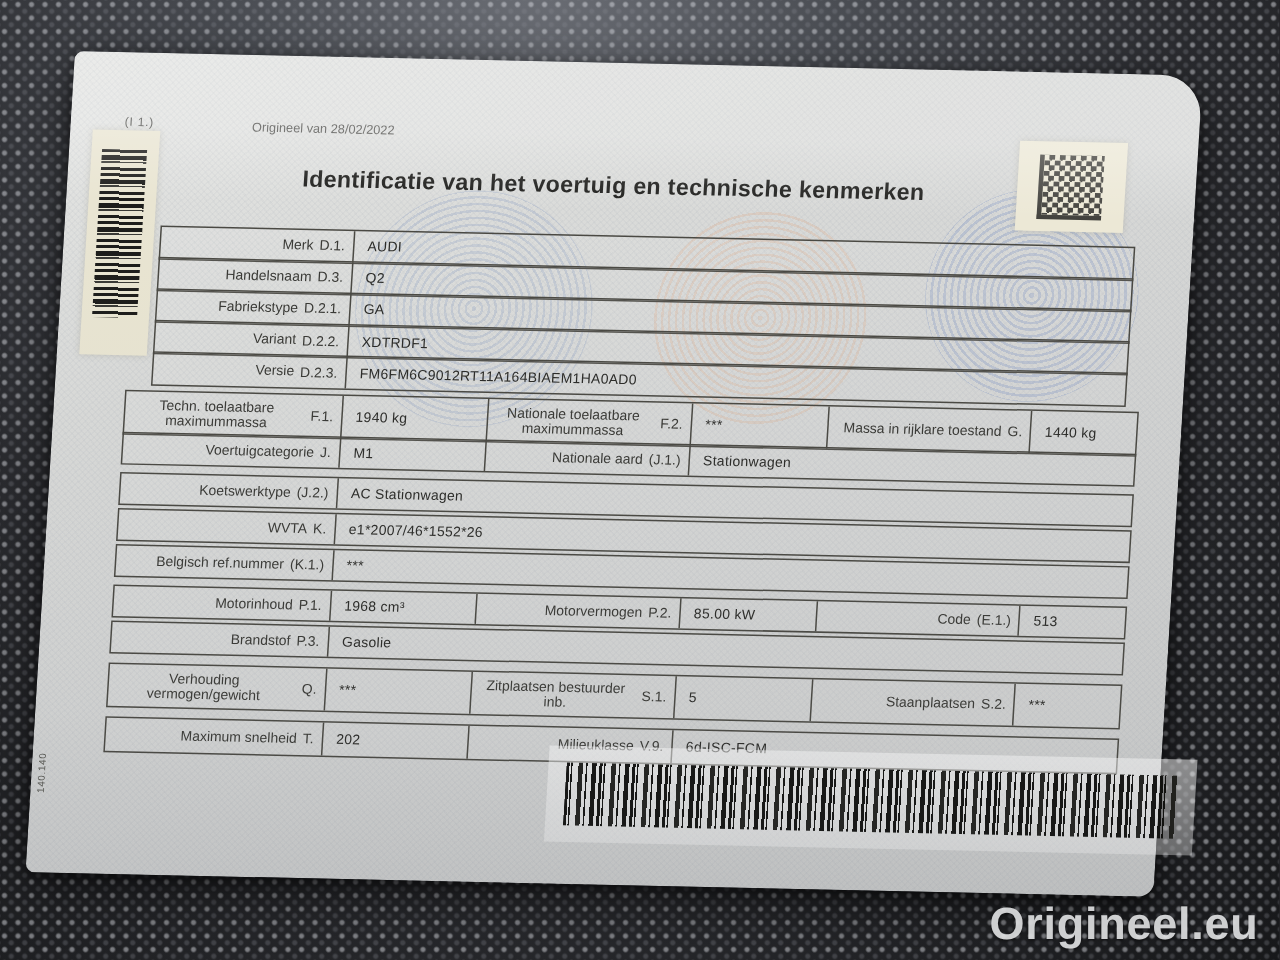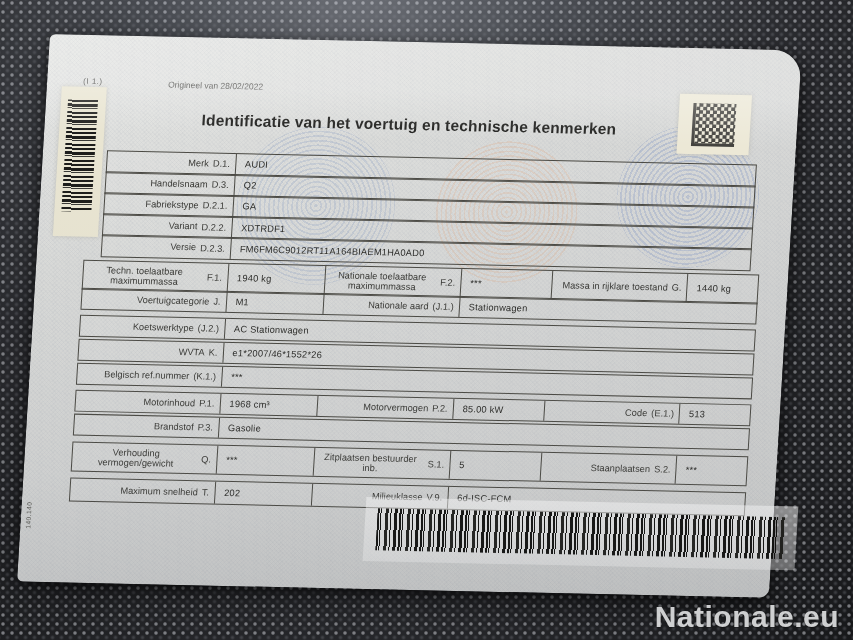--- a/index.html
+++ b/index.html
@@ -271,13 +271,13 @@
 
   <div class="barcode-strip">
     <div class="barcode-h"></div>
   </div>
 
   <span class="edge-number">140.140</span>
 
   <div class="doc-shade"></div>
 </div>
 
-<div class="photo-watermark">Nationale.eu</div>
+<div class="photo-watermark">Origineel.eu</div>
 
 </body></html>

